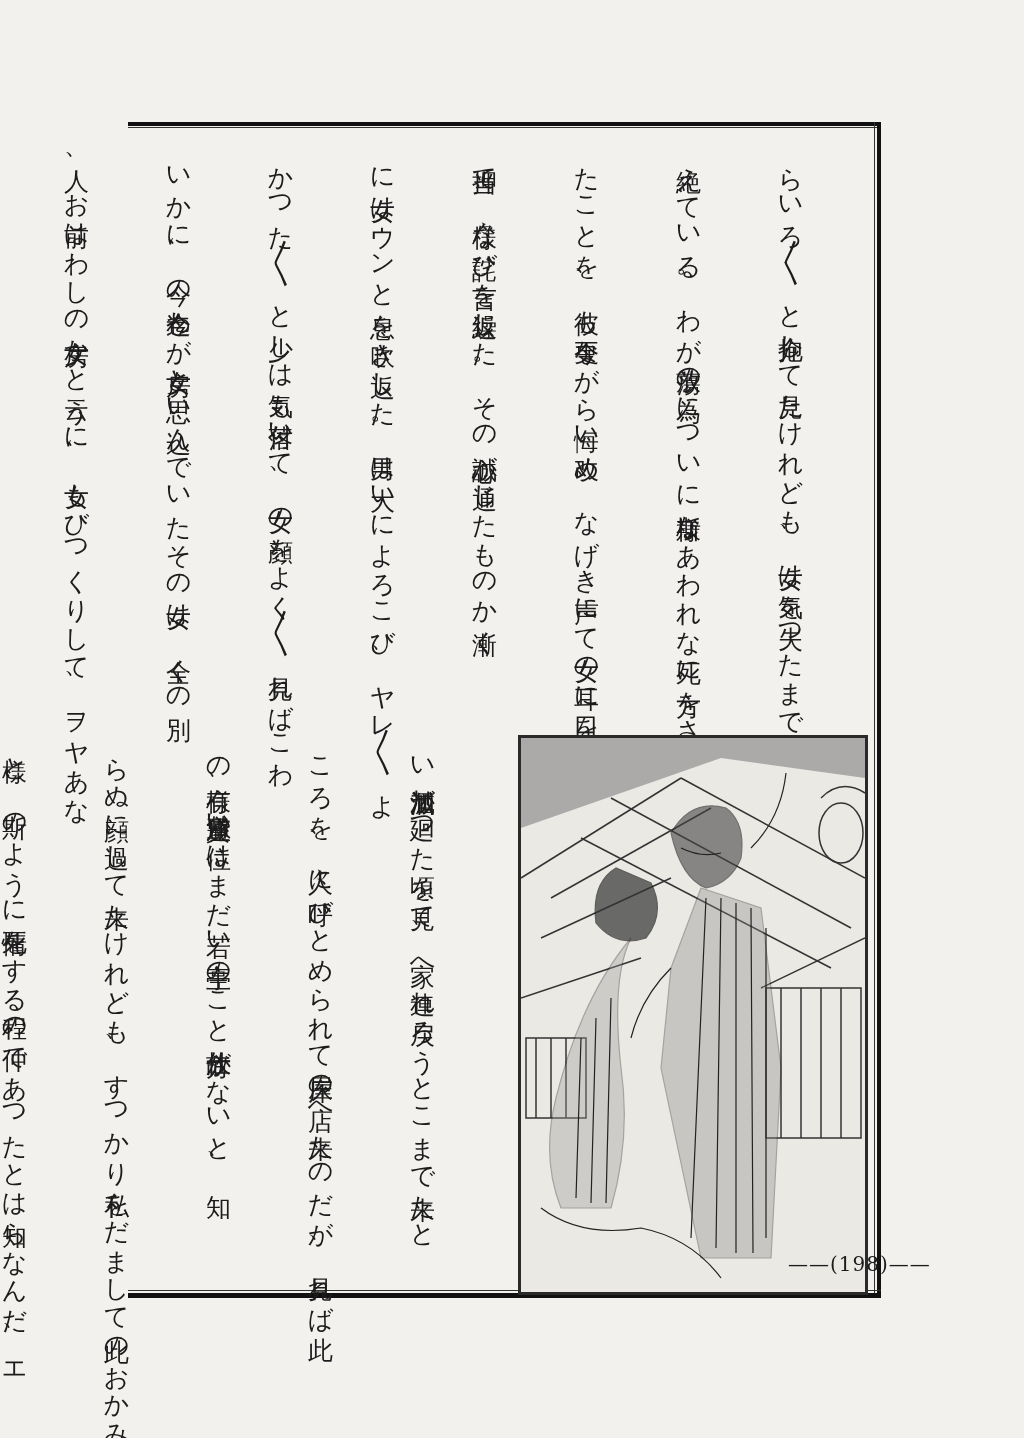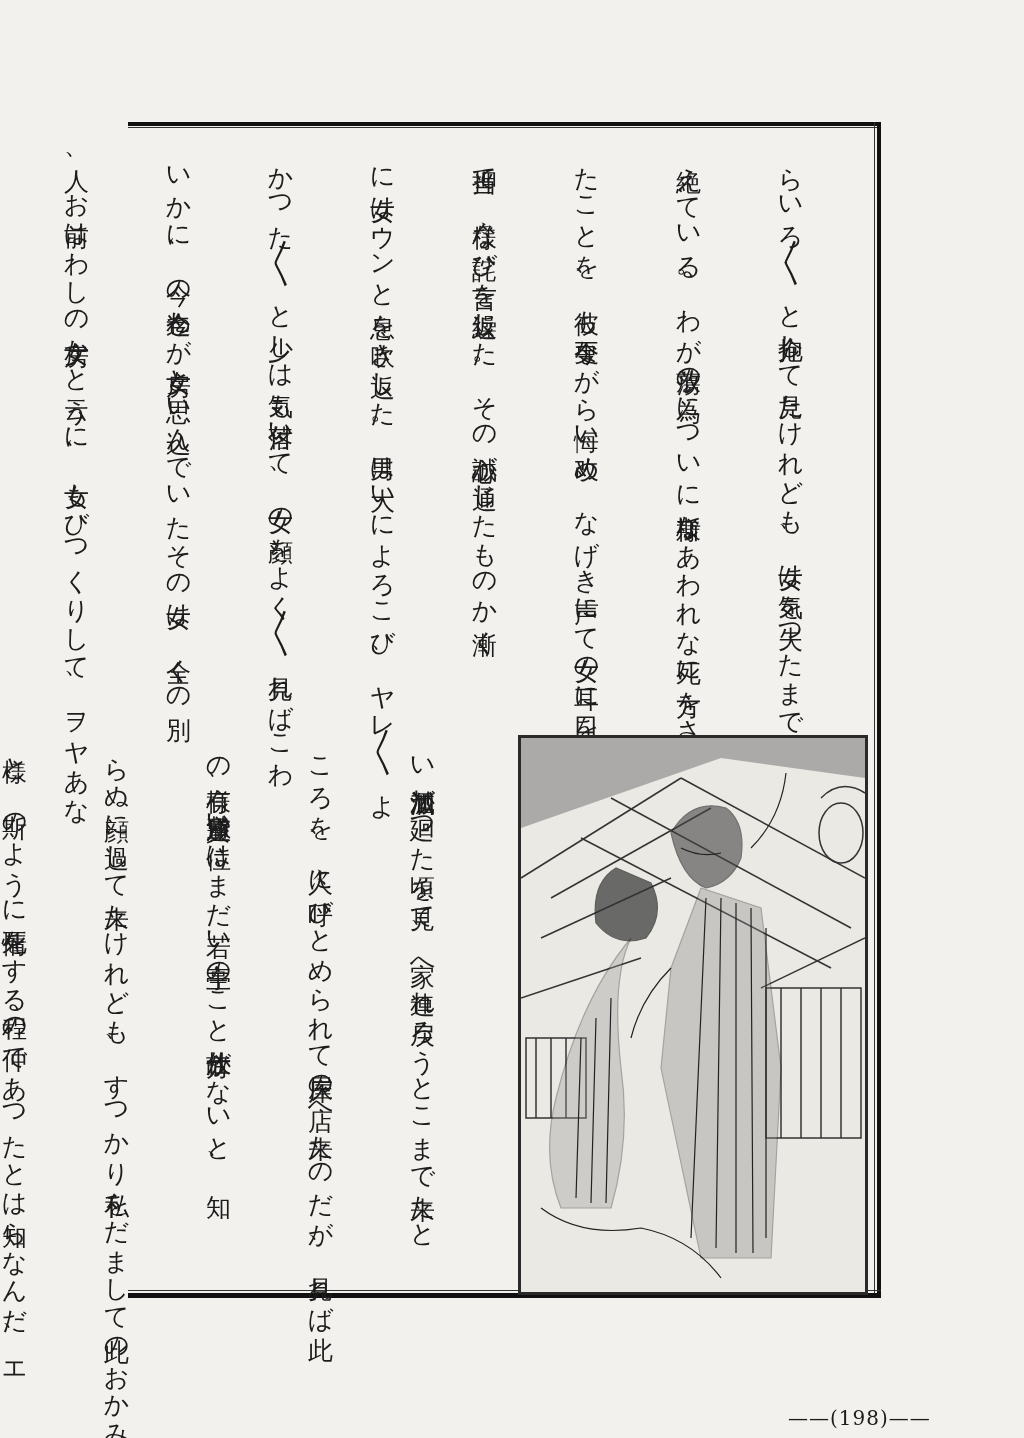--- a/index.html
+++ b/index.html
@@ -44,21 +44,21 @@
   .lower { left: 145px; top: 740px; width: 362px; height: 545px; }
   .illustration {
     position: absolute;
     left: 518px; top: 735px; width: 350px; height: 560px;
     border: 3px solid #2a2a2a;
     box-sizing: border-box;
     background: #e9e7e2;
     overflow: hidden;
   }
   .page-number {
-    position: absolute; left: 788px; top: 1406px;
+    position: absolute; left: 788px; top: 1252px;
     font-size: 20px; letter-spacing: 1px;
   }
 </style>
 </head>
 <body>
 
 <div class="page-frame">
   <div class="rule-top"></div>
   <div class="rule-right"></div>
   <div class="rule-bottom"></div>

